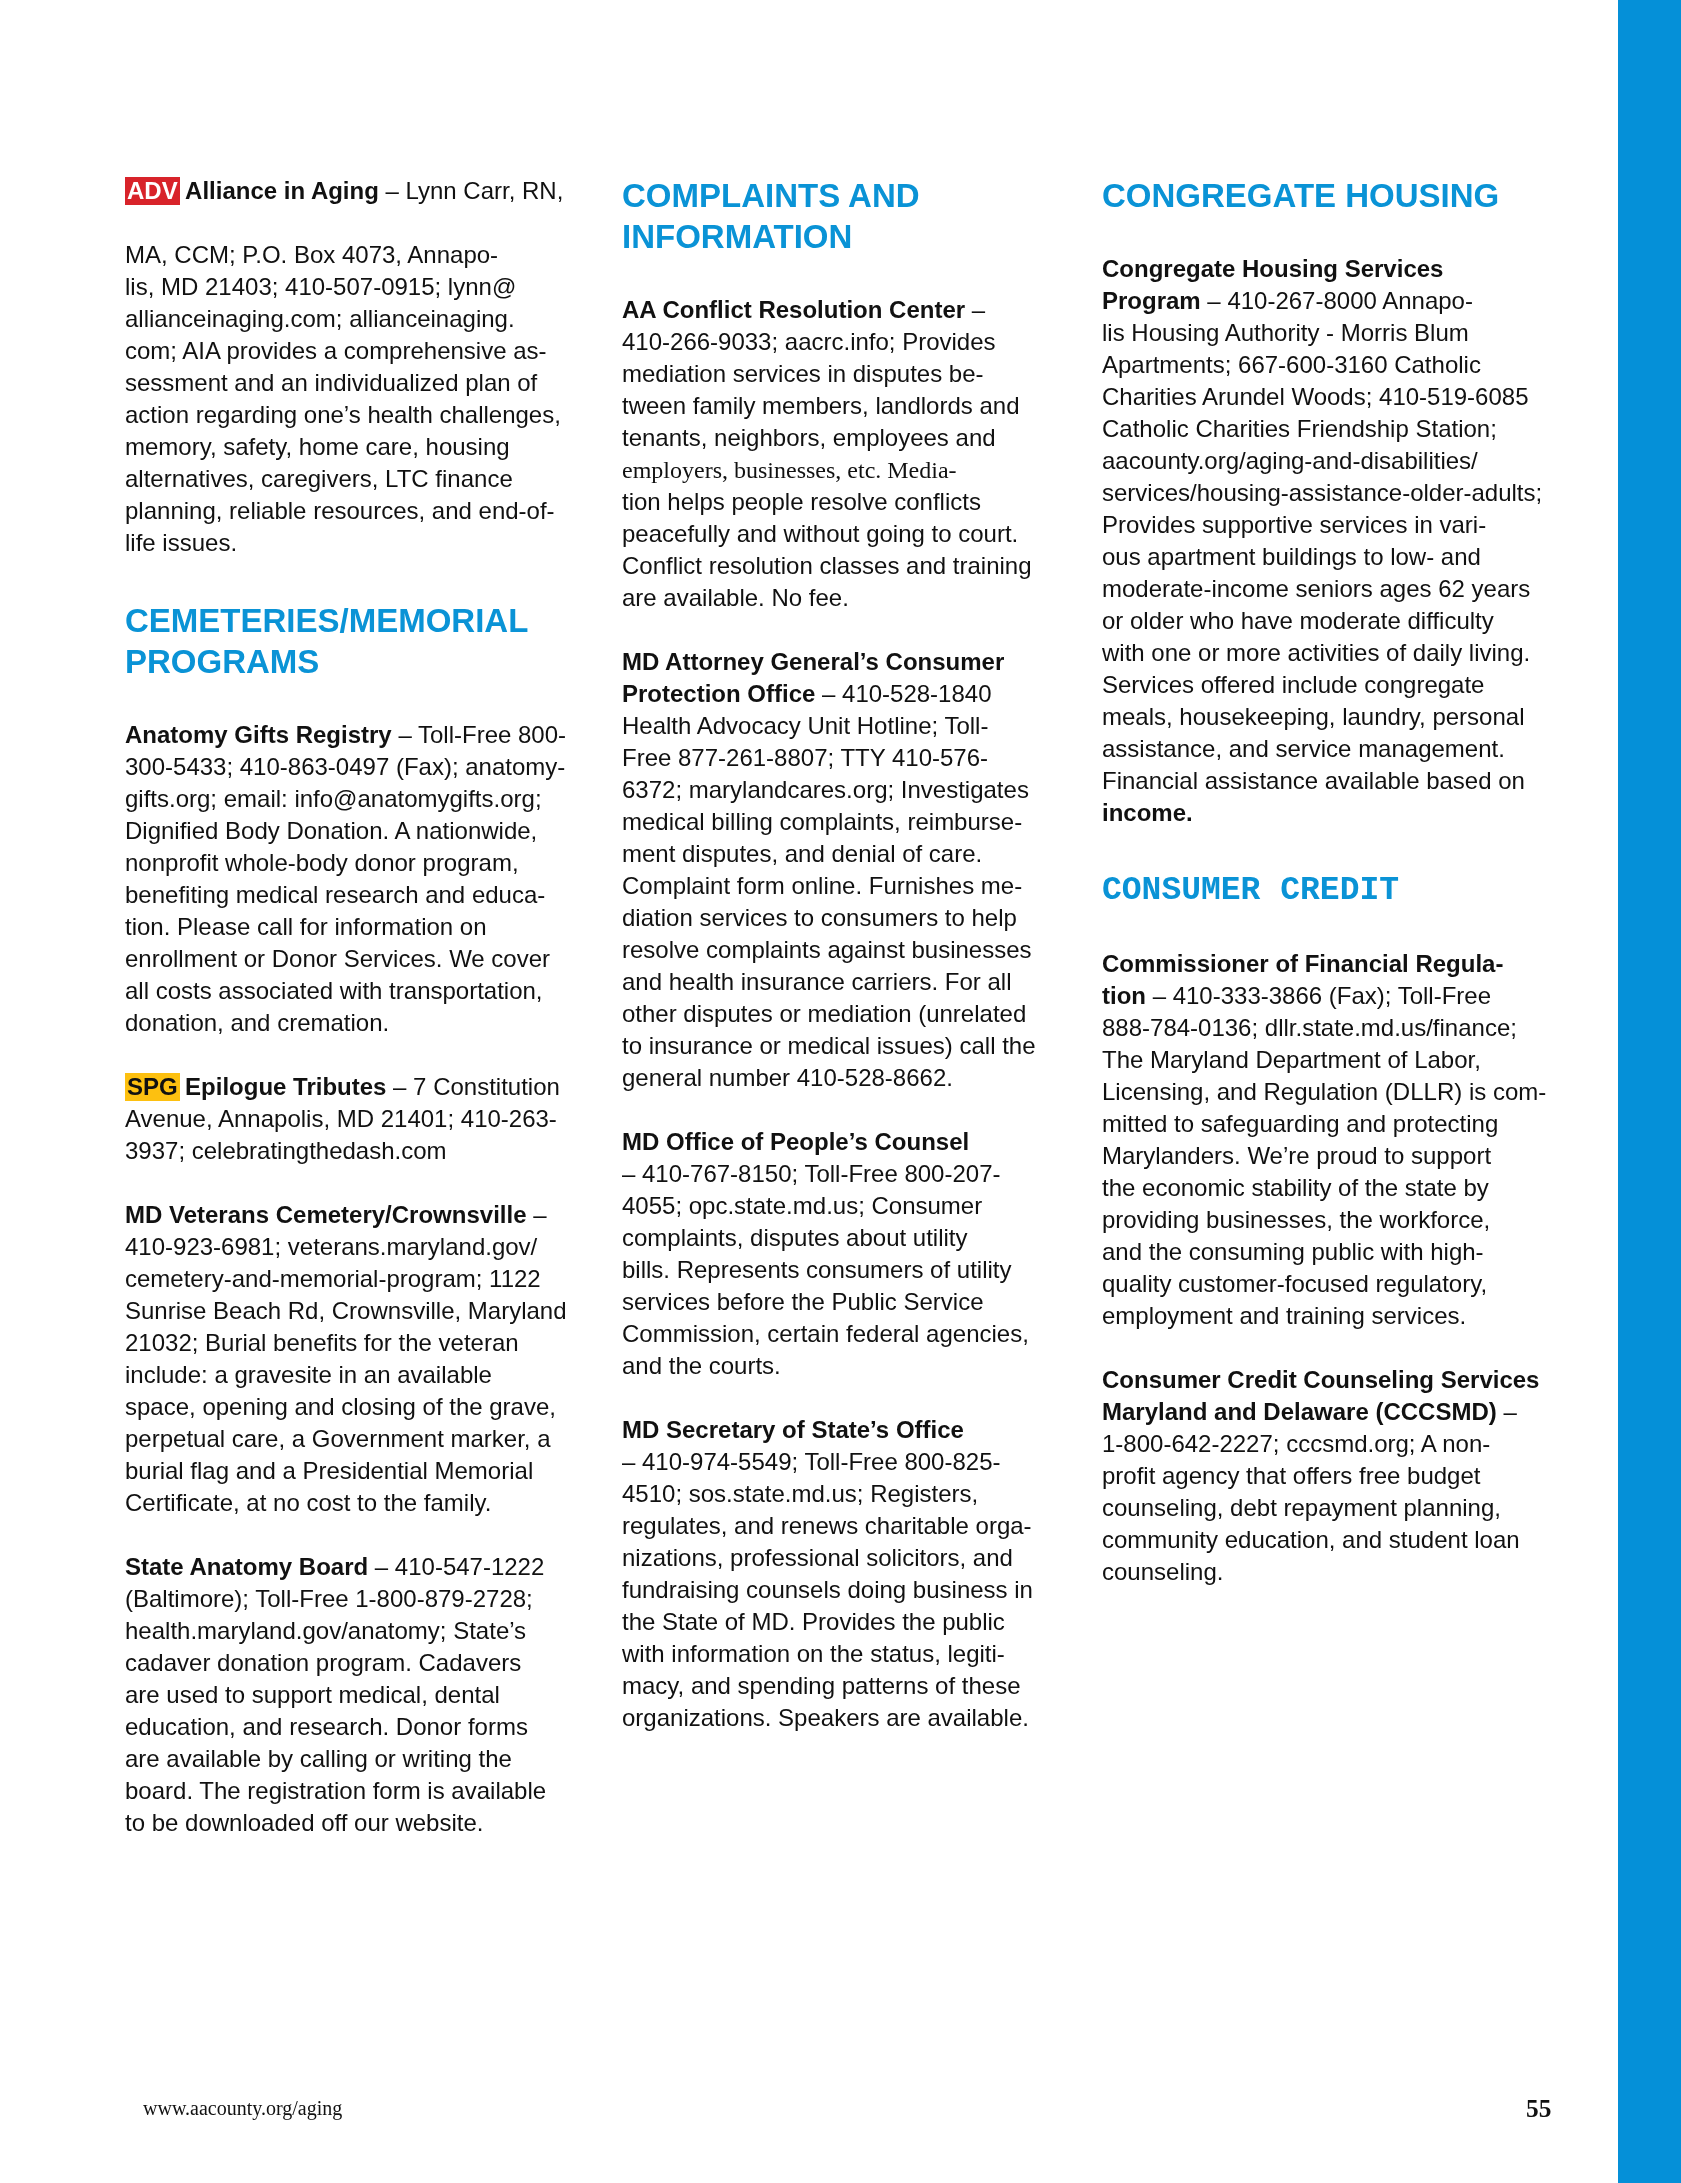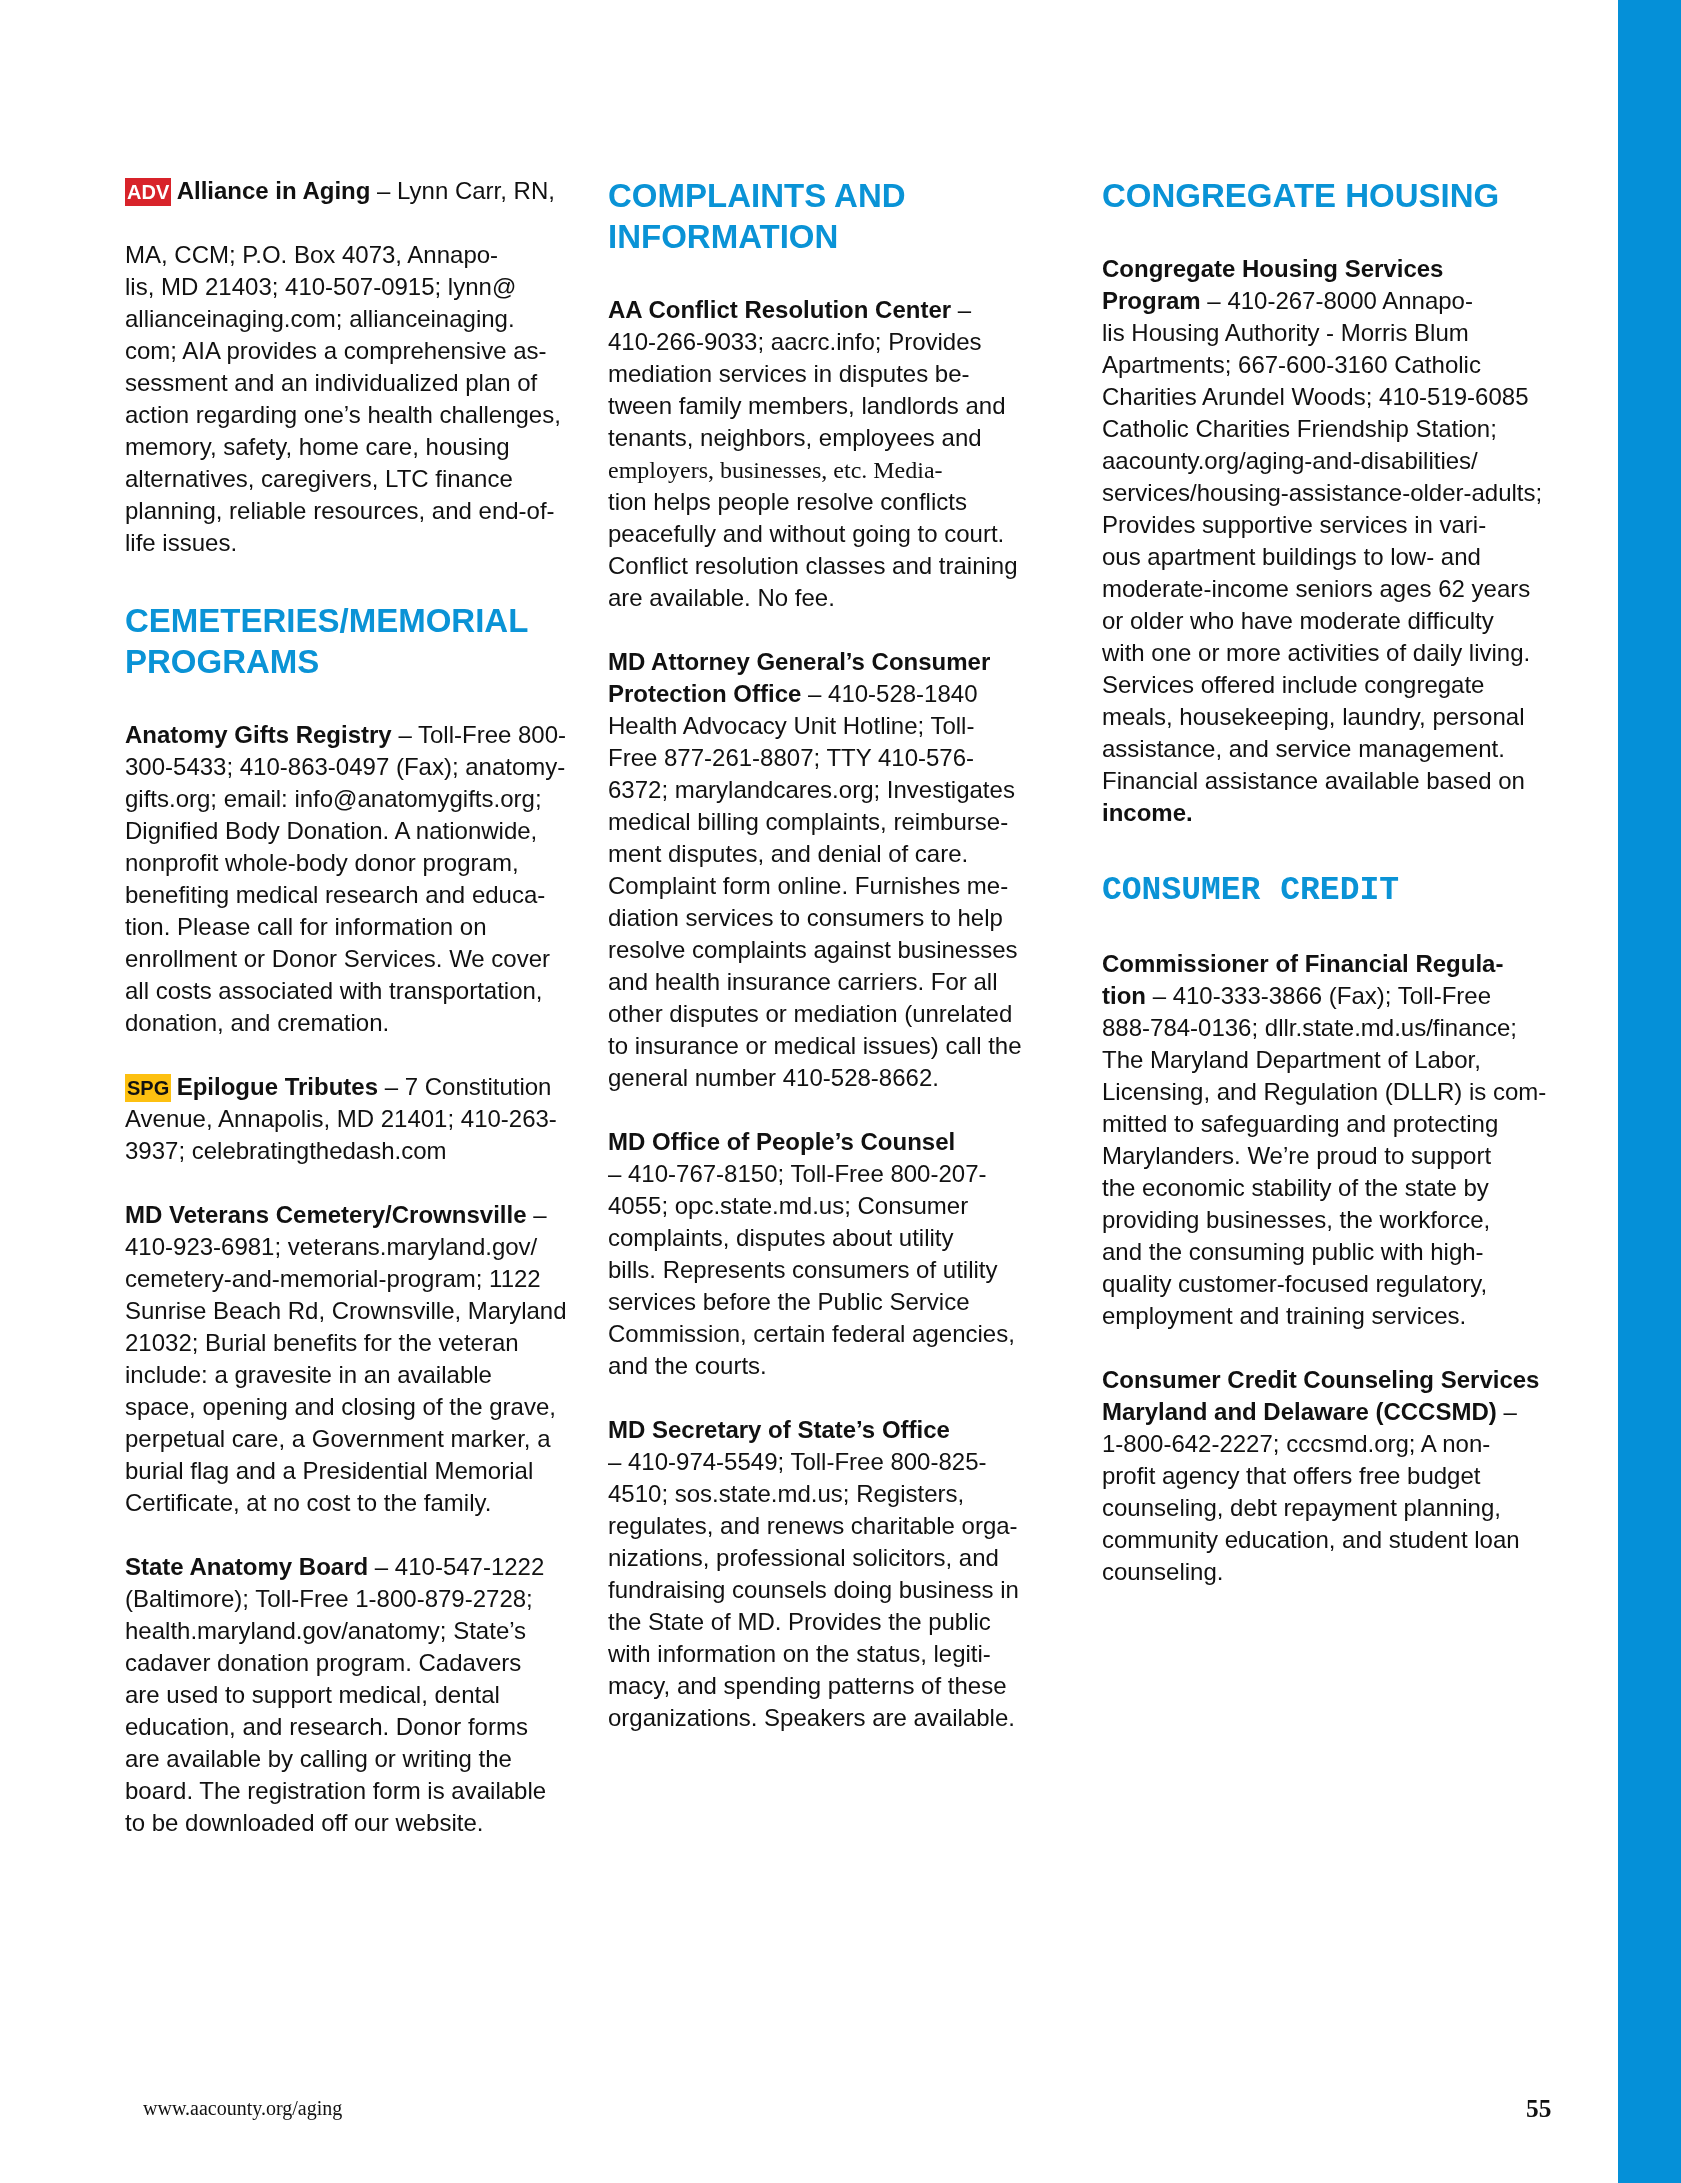--- a/index.html
+++ b/index.html
@@ -4,31 +4,31 @@
 <style>
   html, body { margin: 0; padding: 0; }
   body {
     width: 1681px; height: 2183px; position: relative; overflow: hidden;
     background: #ffffff; color: #111111;
     font-family: "Liberation Sans", "DejaVu Sans", sans-serif;
   }
   .side-bar { position: absolute; left: 1618px; top: 0; width: 63px; height: 2183px; background: #0590D8; }
   .col { position: absolute; top: 175px; width: 469px; }
   .col-left { left: 125px; }
-  .col-mid { left: 608px; }
+  .col-mid { left: 622px; }
   .col-right { left: 1102px; }
   .section-heading {
     color: #0A93D6; font-weight: 700; font-size: 33px; line-height: 41px;
     margin: 0; letter-spacing: 0px; text-transform: uppercase;
   }
   .entry { margin: 0; }
   .line { display: block; font-size: 24px; line-height: 32px; white-space: nowrap; }
   .b { font-weight: 700; }
   .badge {
-    display: inline-block; font-weight: 700; font-size: 20px; line-height: 28px;
+    display: inline-block; font-weight: 700; font-size: 24px; line-height: 28px;
     padding: 0 2px; margin-right: 5.4px; vertical-align: baseline;
   }
   .badge-adv { background: #D8232A; color: #ffffff; }
   .badge-spg { background: #FDC010; color: #111111; }
   .gap-entry { height: 32px; }
   .gap-heading-before { height: 41px; }
   .gap-heading-after { height: 37px; }
   .footer-url {
     position: absolute; left: 143px; top: 2097px;
     font-family: "Liberation Serif", "DejaVu Serif", serif; font-size: 20px; color: #111;

